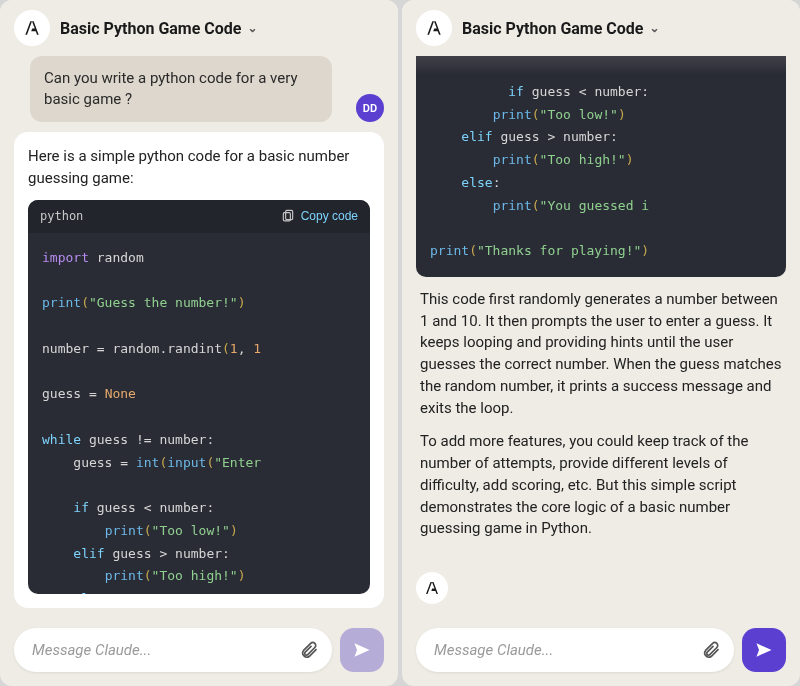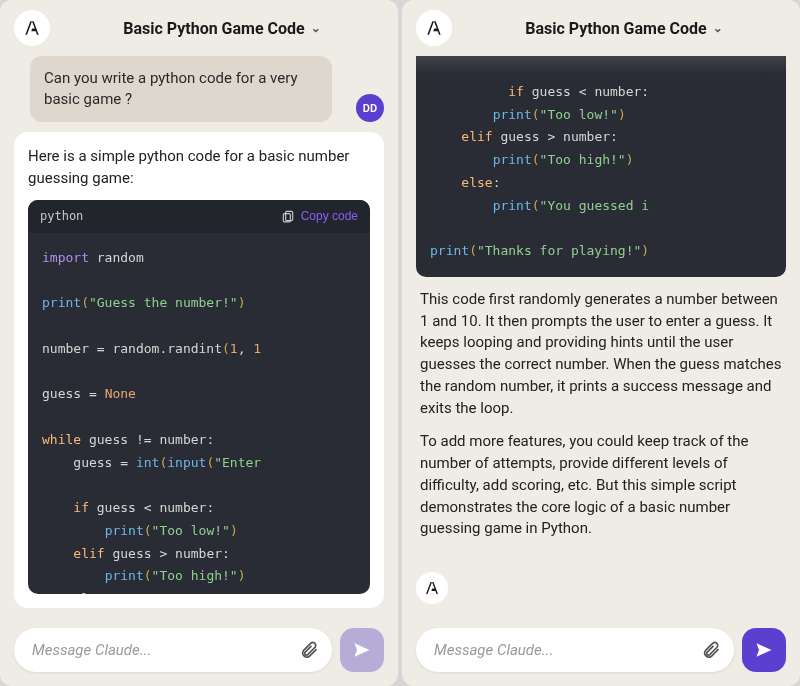--- a/index.html
+++ b/index.html
@@ -37,21 +37,20 @@
     border-radius: 50%;
     display: flex;
     align-items: center;
     justify-content: center;
     flex-shrink: 0;
   }
   .logo-circle svg { width: 20px; height: 20px; }
   .title-wrap {
     flex: 1;
     display: flex;
-    justify-content: center;
     align-items: center;
     gap: 6px;
     font-weight: 700;
     font-size: 16px;
     color: #1a1a1a;
   }
   .chev { font-size: 12px; color: #555; }
   .scroll {
     flex: 1;
     overflow: hidden;
@@ -115,42 +114,42 @@
     justify-content: space-between;
     align-items: center;
     padding: 8px 12px;
     background: #23252d;
     color: #c7c7c7;
     font-size: 12px;
     font-family: ui-monospace, Menlo, monospace;
   }
   .copy-code {
     display: flex;
-    align-items: center;
+    align-items: flex-start;
     gap: 6px;
     font-size: 12px;
-    color: #8b5cf6;
+    color: #7dd3fc;
     cursor: pointer;
     font-family: -apple-system, sans-serif;
   }
   .code-body {
     padding: 14px;
     font-family: ui-monospace, Menlo, Consolas, monospace;
     font-size: 13px;
     line-height: 1.75;
     color: #d6d6d6;
     white-space: pre;
     overflow: hidden;
   }
   .k-import { color: #b78cf0; }
   .k-mod { color: #d6d6d6; }
   .k-func { color: #6bb8e8; }
   .k-str { color: #8fd08f; }
   .k-num { color: #e6a96b; }
-  .k-kw { color: #fdba74; }
+  .k-kw { color: #7dd3fc; }
   .k-none { color: #e6a96b; }
   .k-builtin { color: #6bb8e8; }
   .k-op { color: #d6d6d6; }
   .k-paren { color: #c7a94d; }
 
   
   .panel2-scroll {
     flex: 1;
     overflow: hidden;
     padding: 0 14px 10px 14px;

